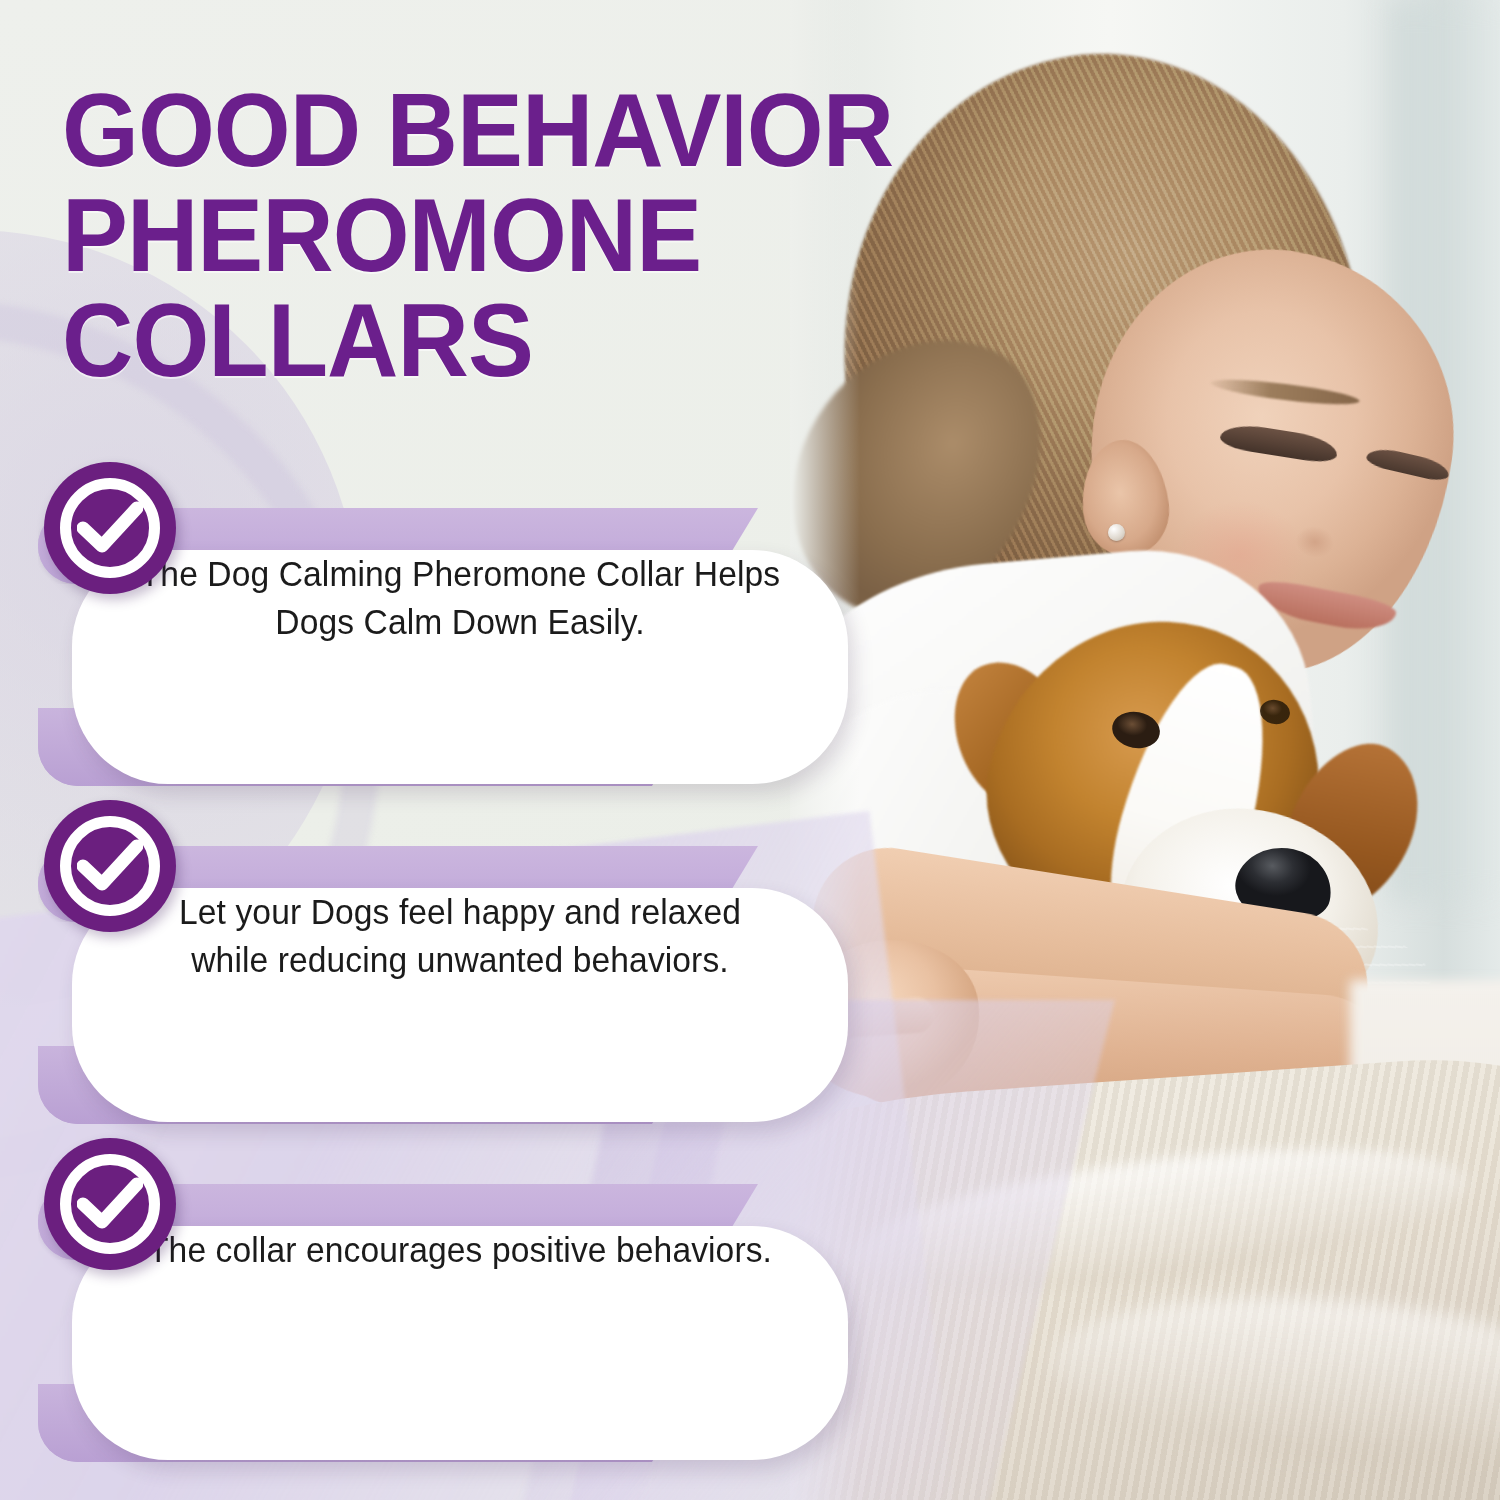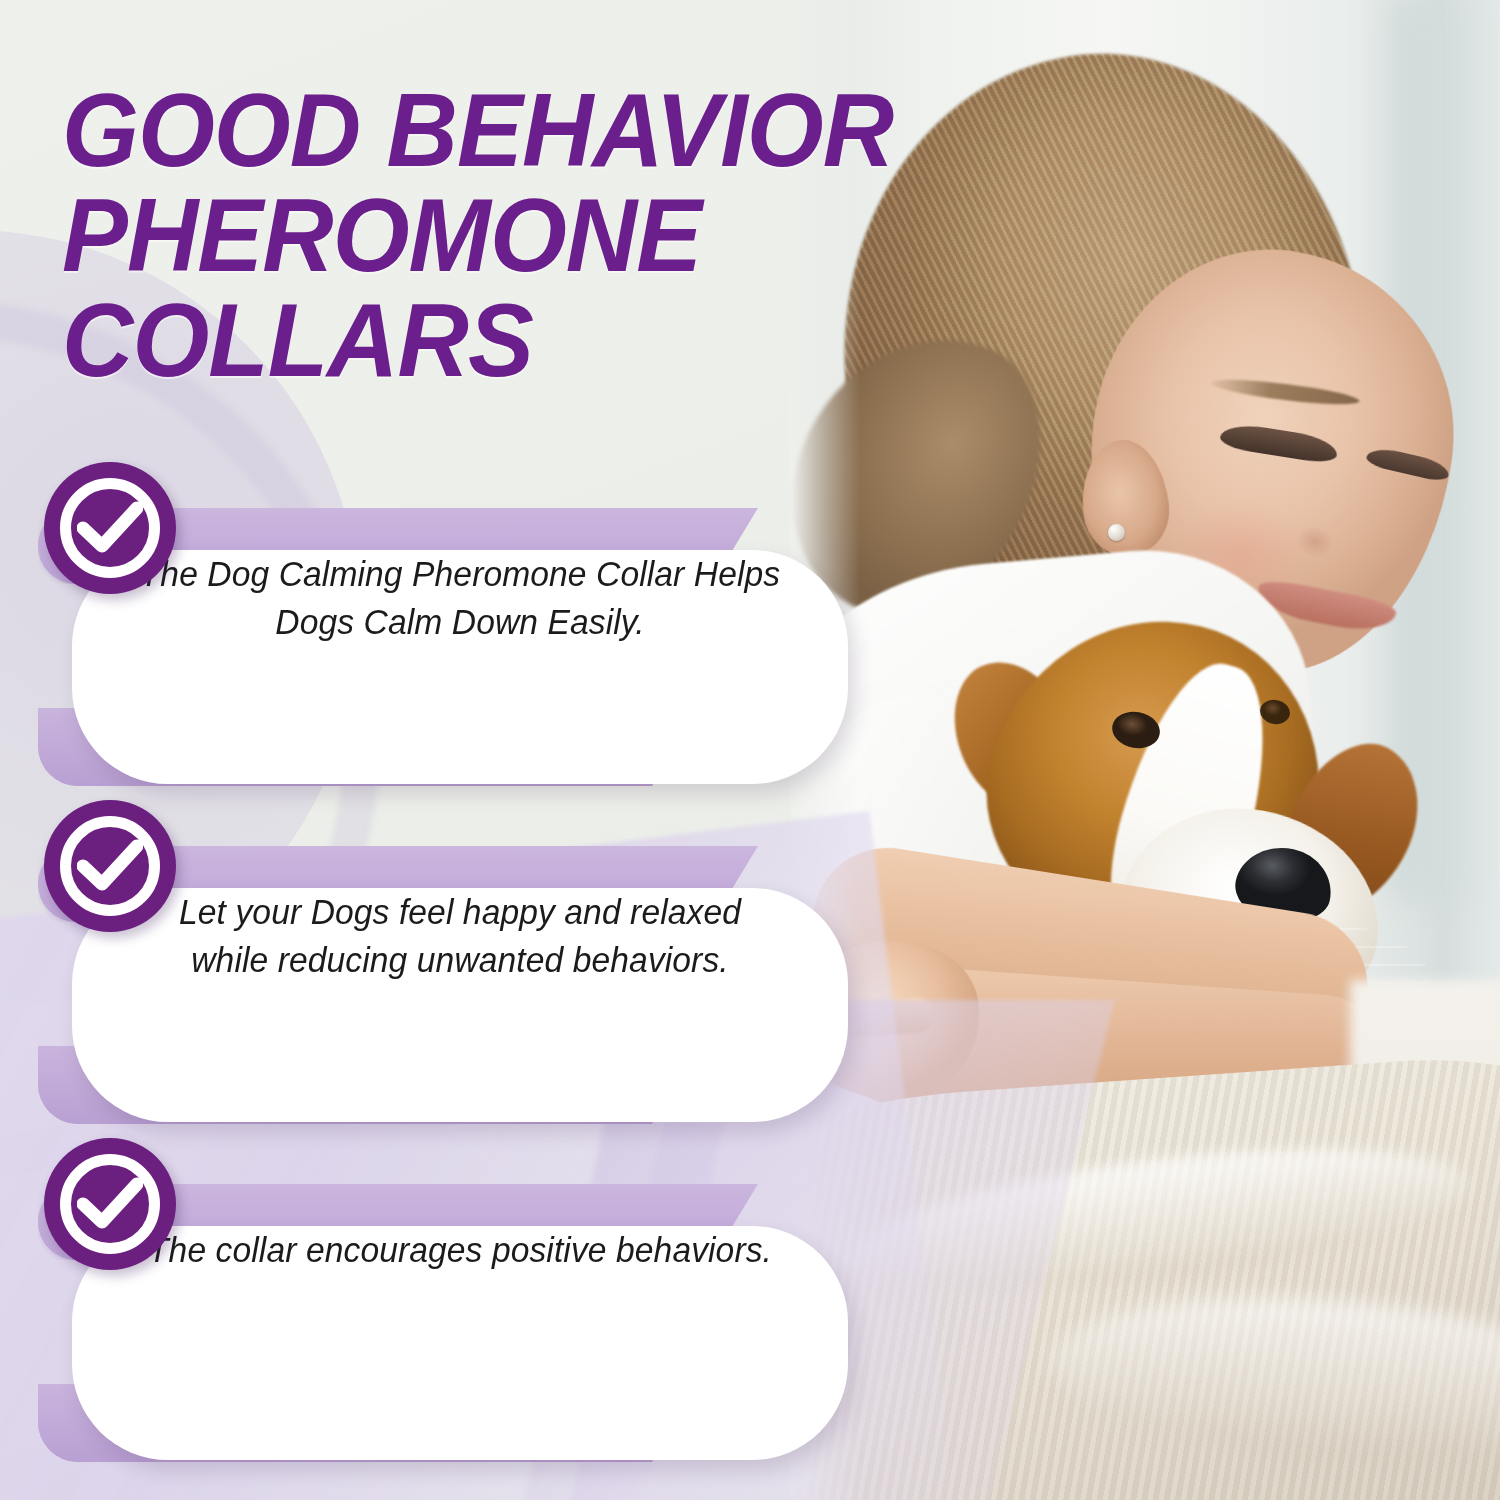--- a/index.html
+++ b/index.html
@@ -10,21 +10,20 @@
     background:#eef0ec;
     position:relative;
   }
 
   #stage {
     position:absolute; inset:0;
     width:1500px; height:1500px;
     overflow:hidden;
     background:
       linear-gradient(160deg,#eef0ec 0%,#ecefe9 45%,#e9ece6 100%);
-    font-style: italic;
   }
 
   
   .photo {
     position:absolute;
     left:790px; top:0; width:710px; height:1500px;
     overflow:hidden;
     background:linear-gradient(180deg,#e8ebe7 0%,#eceeea 40%,#f2f1ee 75%,#f6f4f1 100%);
   }
   

